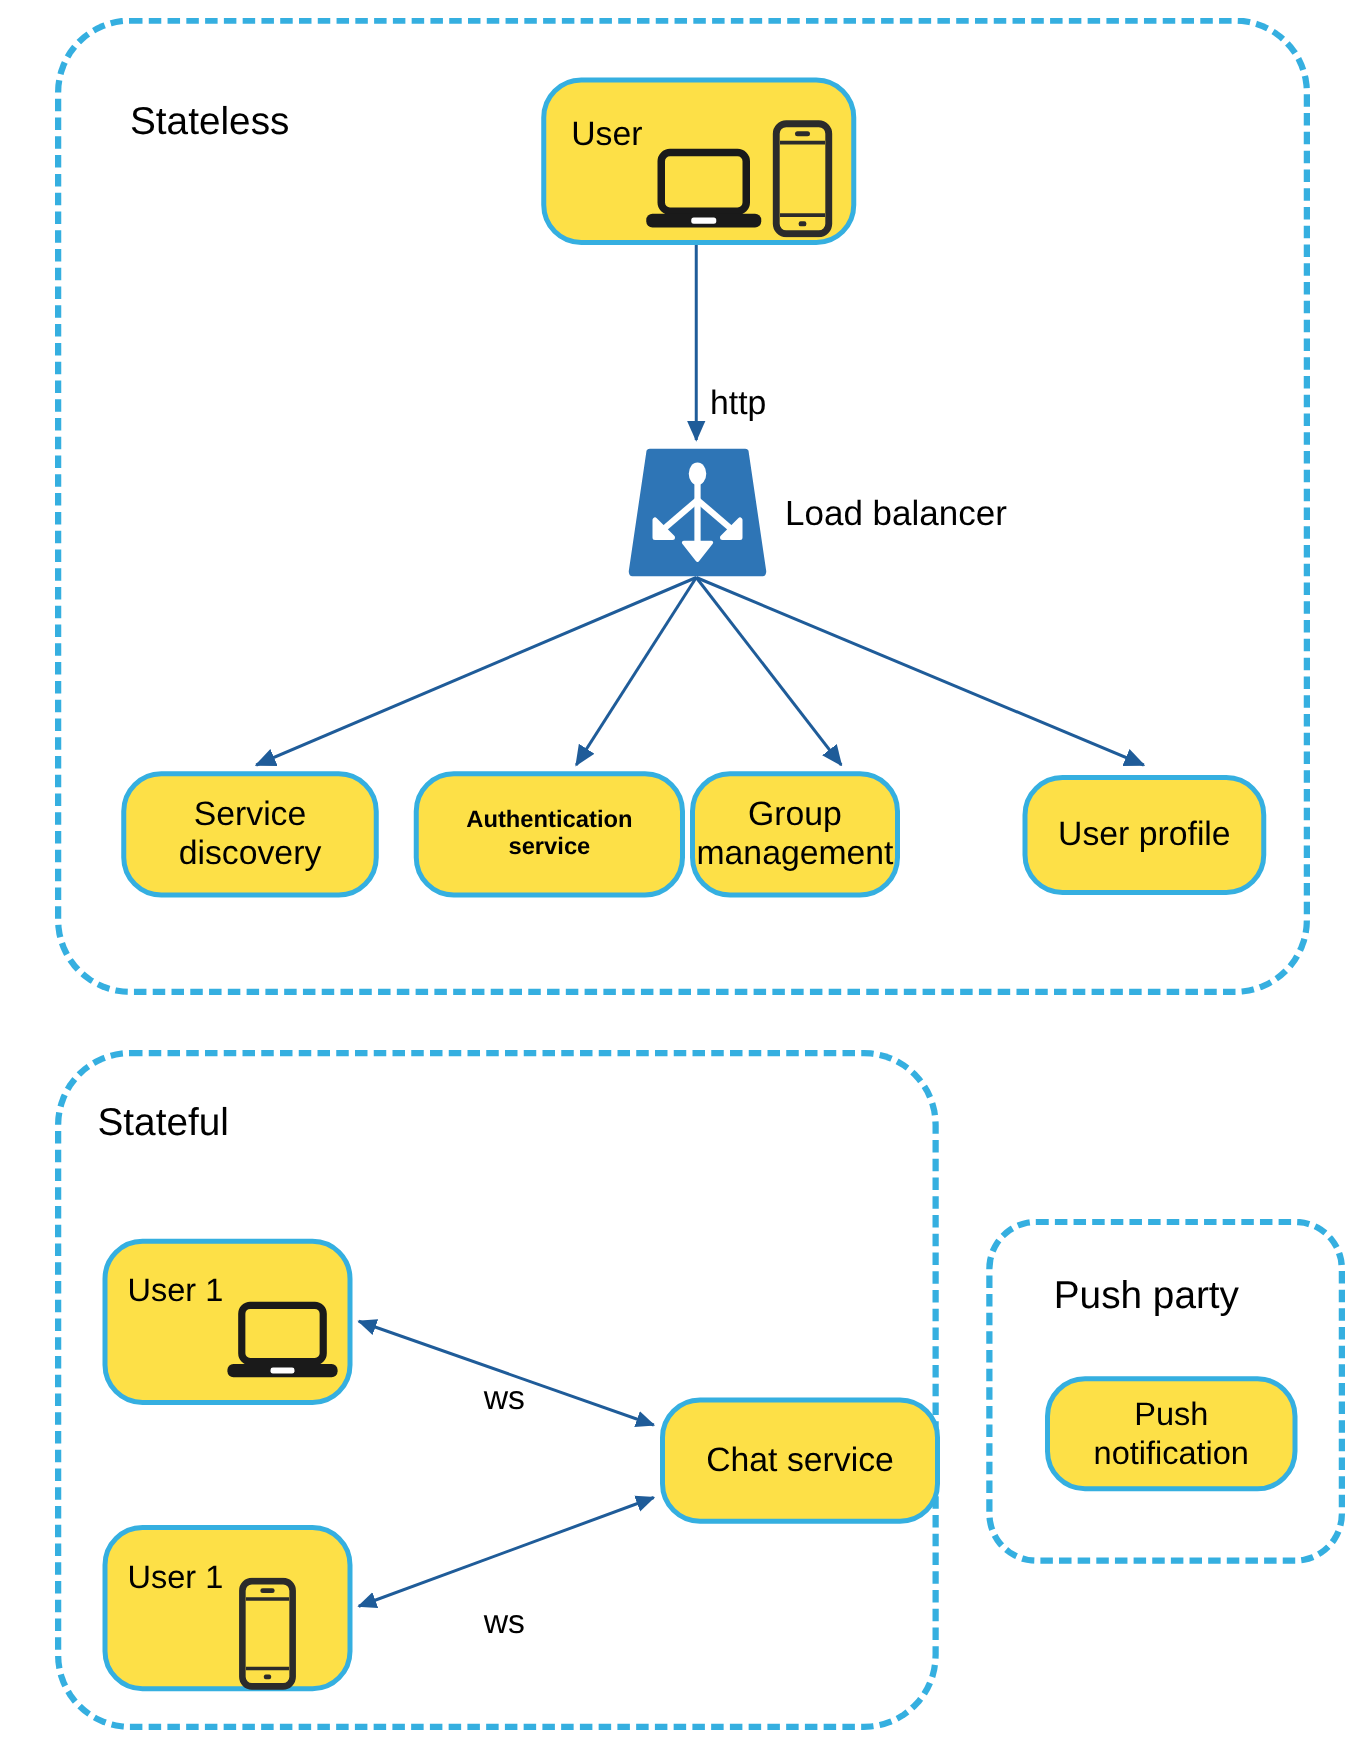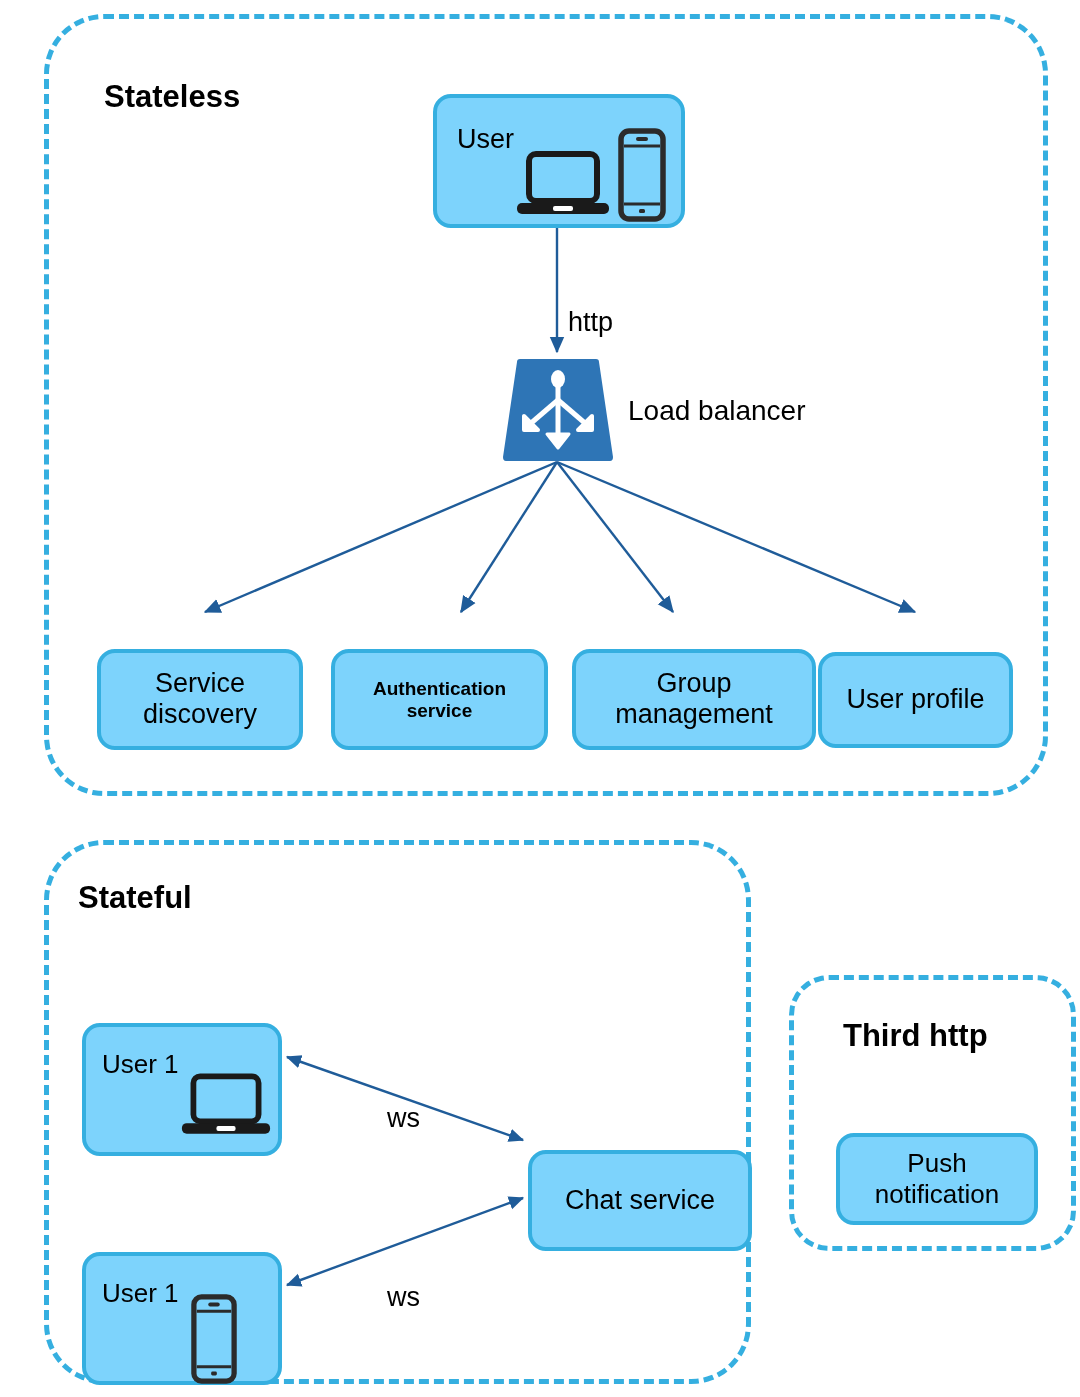--- a/index.html
+++ b/index.html
@@ -28,34 +28,33 @@
   
   .zone {
     position: absolute;
     border: 5px dashed #35AFE0;
     border-radius: 60px;
     box-sizing: border-box;
     background: transparent;
   }
   .zone-title {
     position: absolute;
-    font-weight: bold;
+    font-weight: normal;
     color: #000000;
     white-space: nowrap;
     letter-spacing: 0px;
   }
 
   
   .node {
     position: absolute;
     border: 4px solid #35AFE0;
-    border-radius: 18px;
-    background: #7dd3fc;
+    border-radius: 32px;
+    background: #fde047;
     box-sizing: border-box;
-    margin-top: 32px;
   }
   .node-label {
     position: absolute;
     color: #000000;
     text-align: center;
     white-space: pre-line;
     line-height: 1.18;
   }
   .node-label.centered {
     left: 0; right: 0;
@@ -170,21 +169,21 @@
   <div class="node" style="left:97px; top:617px; width:206px; height:101px;">
     <div class="node-label centered" style="font-size:27px;">Service
 discovery</div>
   </div>
 
   <div class="node" style="left:331px; top:617px; width:217px; height:101px;">
     <div class="node-label centered" style="font-size:19px;font-weight:bold;">Authentication
 service</div>
   </div>
 
-  <div class="node" style="left:572px; top:617px; width:244px; height:101px;">
+  <div class="node" style="left:552px; top:617px; width:168px; height:101px;">
     <div class="node-label centered" style="font-size:27px;">Group
 management</div>
   </div>
 
   <div class="node" style="left:818px; top:620px; width:195px; height:96px;">
     <div class="node-label centered" style="font-size:27px;">User profile</div>
   </div>
 
   <div class="zone" style="left:44px; top:840px; width:707px; height:544px;"></div>
   <div class="zone-title" style="left:78px; top:880px; font-size:31px;">Stateful</div>
@@ -211,20 +210,20 @@
     </svg>
   </div>
 
   <div class="edge-label" style="left:387px; top:1240px; font-size:27px;">ws</div>
 
   <div class="node" style="left:528px; top:1118px; width:224px; height:101px;">
     <div class="node-label centered" style="font-size:27px;">Chat service</div>
   </div>
 
   <div class="zone" style="left:789px; top:975px; width:287px; height:276px; border-radius:40px;"></div>
-  <div class="zone-title" style="left:843px; top:1018px; font-size:31px;">Third http</div>
+  <div class="zone-title" style="left:843px; top:1018px; font-size:31px;">Push party</div>
 
   <div class="node" style="left:836px; top:1101px; width:202px; height:92px;">
     <div class="node-label centered" style="font-size:26px;">Push
 notification</div>
   </div>
 
 </div>
 
 </body></html>

